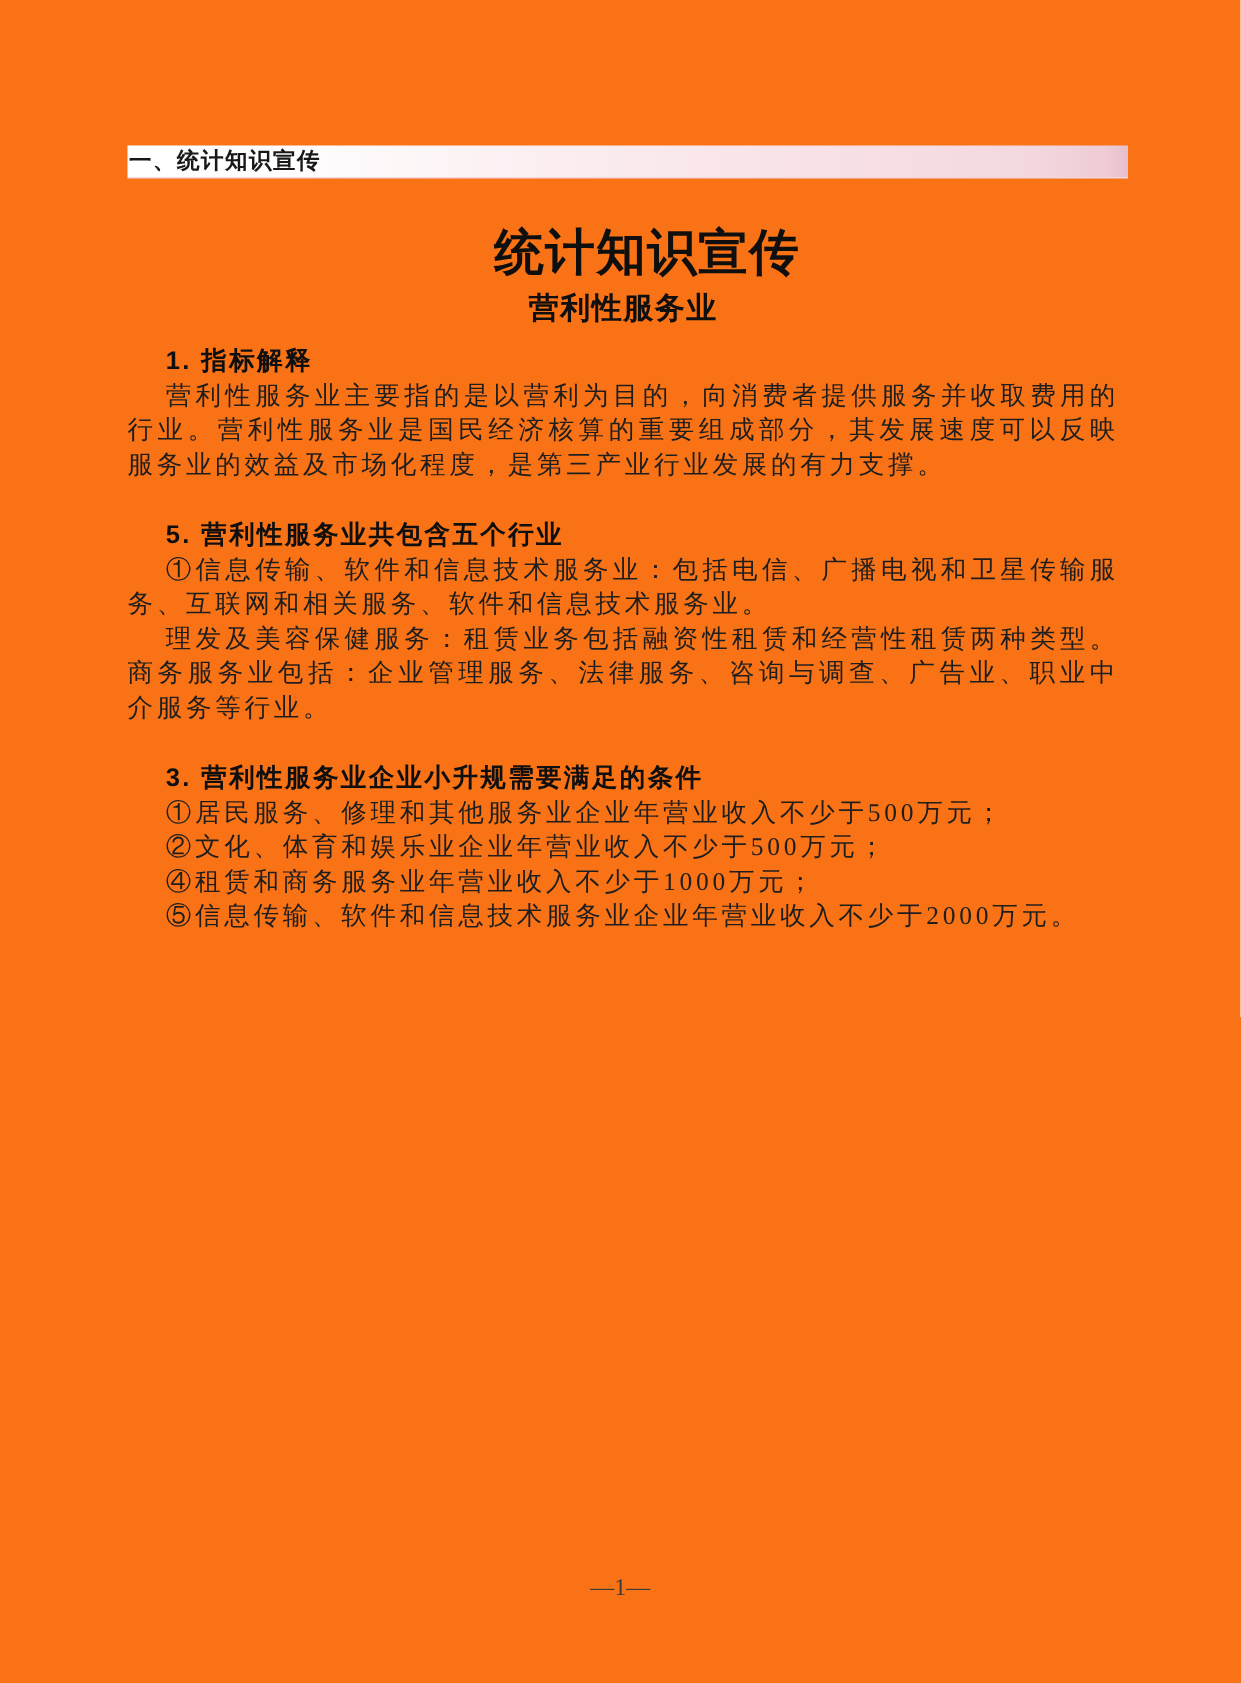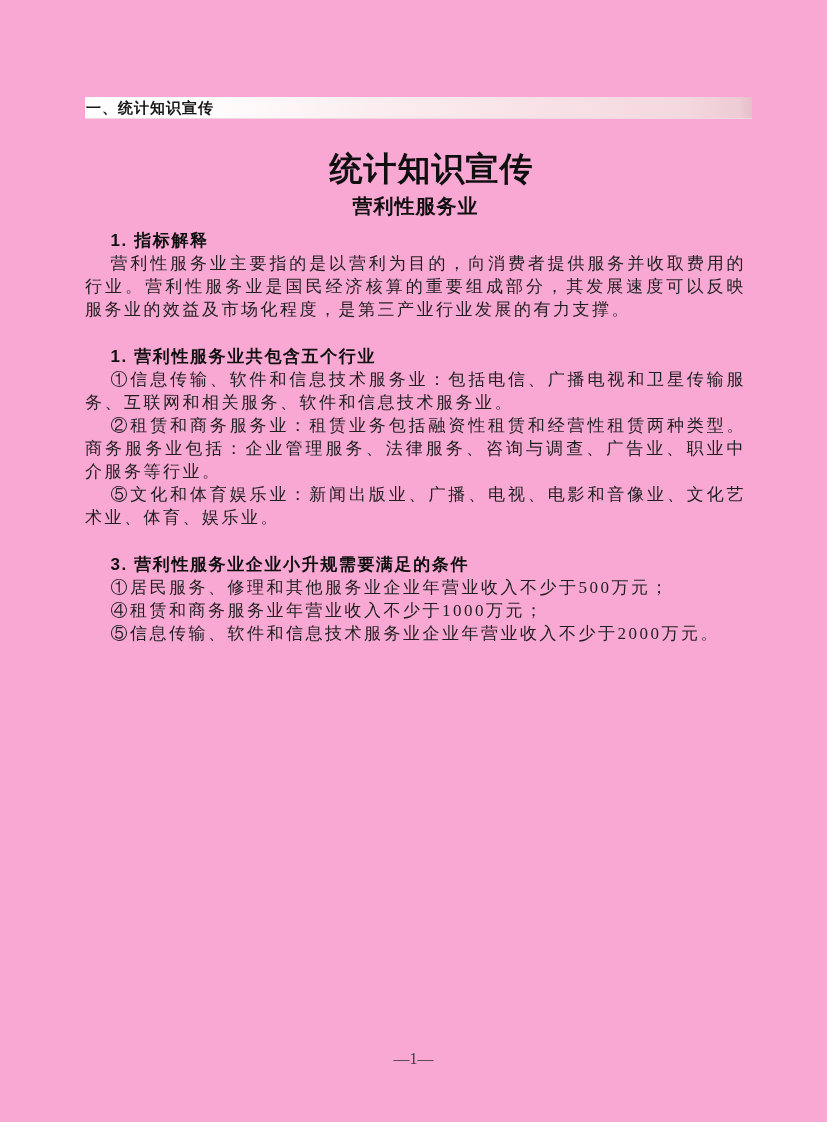--- a/index.html
+++ b/index.html
@@ -1,21 +1,21 @@
 <!DOCTYPE html>
 <html lang="zh"><head>
 <meta charset="utf-8">
 <title>统计知识宣传</title>
 <style>
   html, body { margin: 0; padding: 0; background: #ffffff; }
   .page {
     position: relative;
     width: 827px;
     height: 1122px;
-    background: #f9a8d4;
+    background: #f97316;
     overflow: hidden;
     font-family: "Liberation Serif", "DejaVu Serif", serif;
     color: #1c1c1c;
   }
   .header-bar {
     position: absolute;
     left: 85px;
     top: 97px;
     width: 667px;
     height: 21px;
@@ -109,27 +109,27 @@
 
   <h1 class="doc-title">统计知识宣传</h1>
 
   <h2 class="doc-subtitle">营利性服务业</h2>
 
   <div class="content">
 
     <p class="heading">1. 指标解释</p>
     <p class="body">营利性服务业主要指的是以营利为目的，向消费者提供服务并收取费用的行业。营利性服务业是国民经济核算的重要组成部分，其发展速度可以反映服务业的效益及市场化程度，是第三产业行业发展的有力支撑。</p>
 
-    <p class="heading gap">1. 营利性服务业共包含五个行业</p>
+    <p class="heading gap">5. 营利性服务业共包含五个行业</p>
     <p class="body">①信息传输、软件和信息技术服务业：包括电信、广播电视和卫星传输服务、互联网和相关服务、软件和信息技术服务业。</p>
-    <p class="body">②租赁和商务服务业：租赁业务包括融资性租赁和经营性租赁两种类型。商务服务业包括：企业管理服务、法律服务、咨询与调查、广告业、职业中介服务等行业。</p>
-    <p class="body">⑤文化和体育娱乐业：新闻出版业、广播、电视、电影和音像业、文化艺术业、体育、娱乐业。</p>
+    <p class="body">理发及美容保健服务：租赁业务包括融资性租赁和经营性租赁两种类型。商务服务业包括：企业管理服务、法律服务、咨询与调查、广告业、职业中介服务等行业。</p>
 
     <p class="heading gap">3. 营利性服务业企业小升规需要满足的条件</p>
     <p class="body">①居民服务、修理和其他服务业企业年营业收入不少于500万元；</p>
+    <p class="body">②文化、体育和娱乐业企业年营业收入不少于500万元；</p>
     <p class="body">④租赁和商务服务业年营业收入不少于1000万元；</p>
     <p class="body">⑤信息传输、软件和信息技术服务业企业年营业收入不少于2000万元。</p>
 
   </div>
 
   <div class="page-number">—1—</div>
 
 </div>
 
 </body></html>

